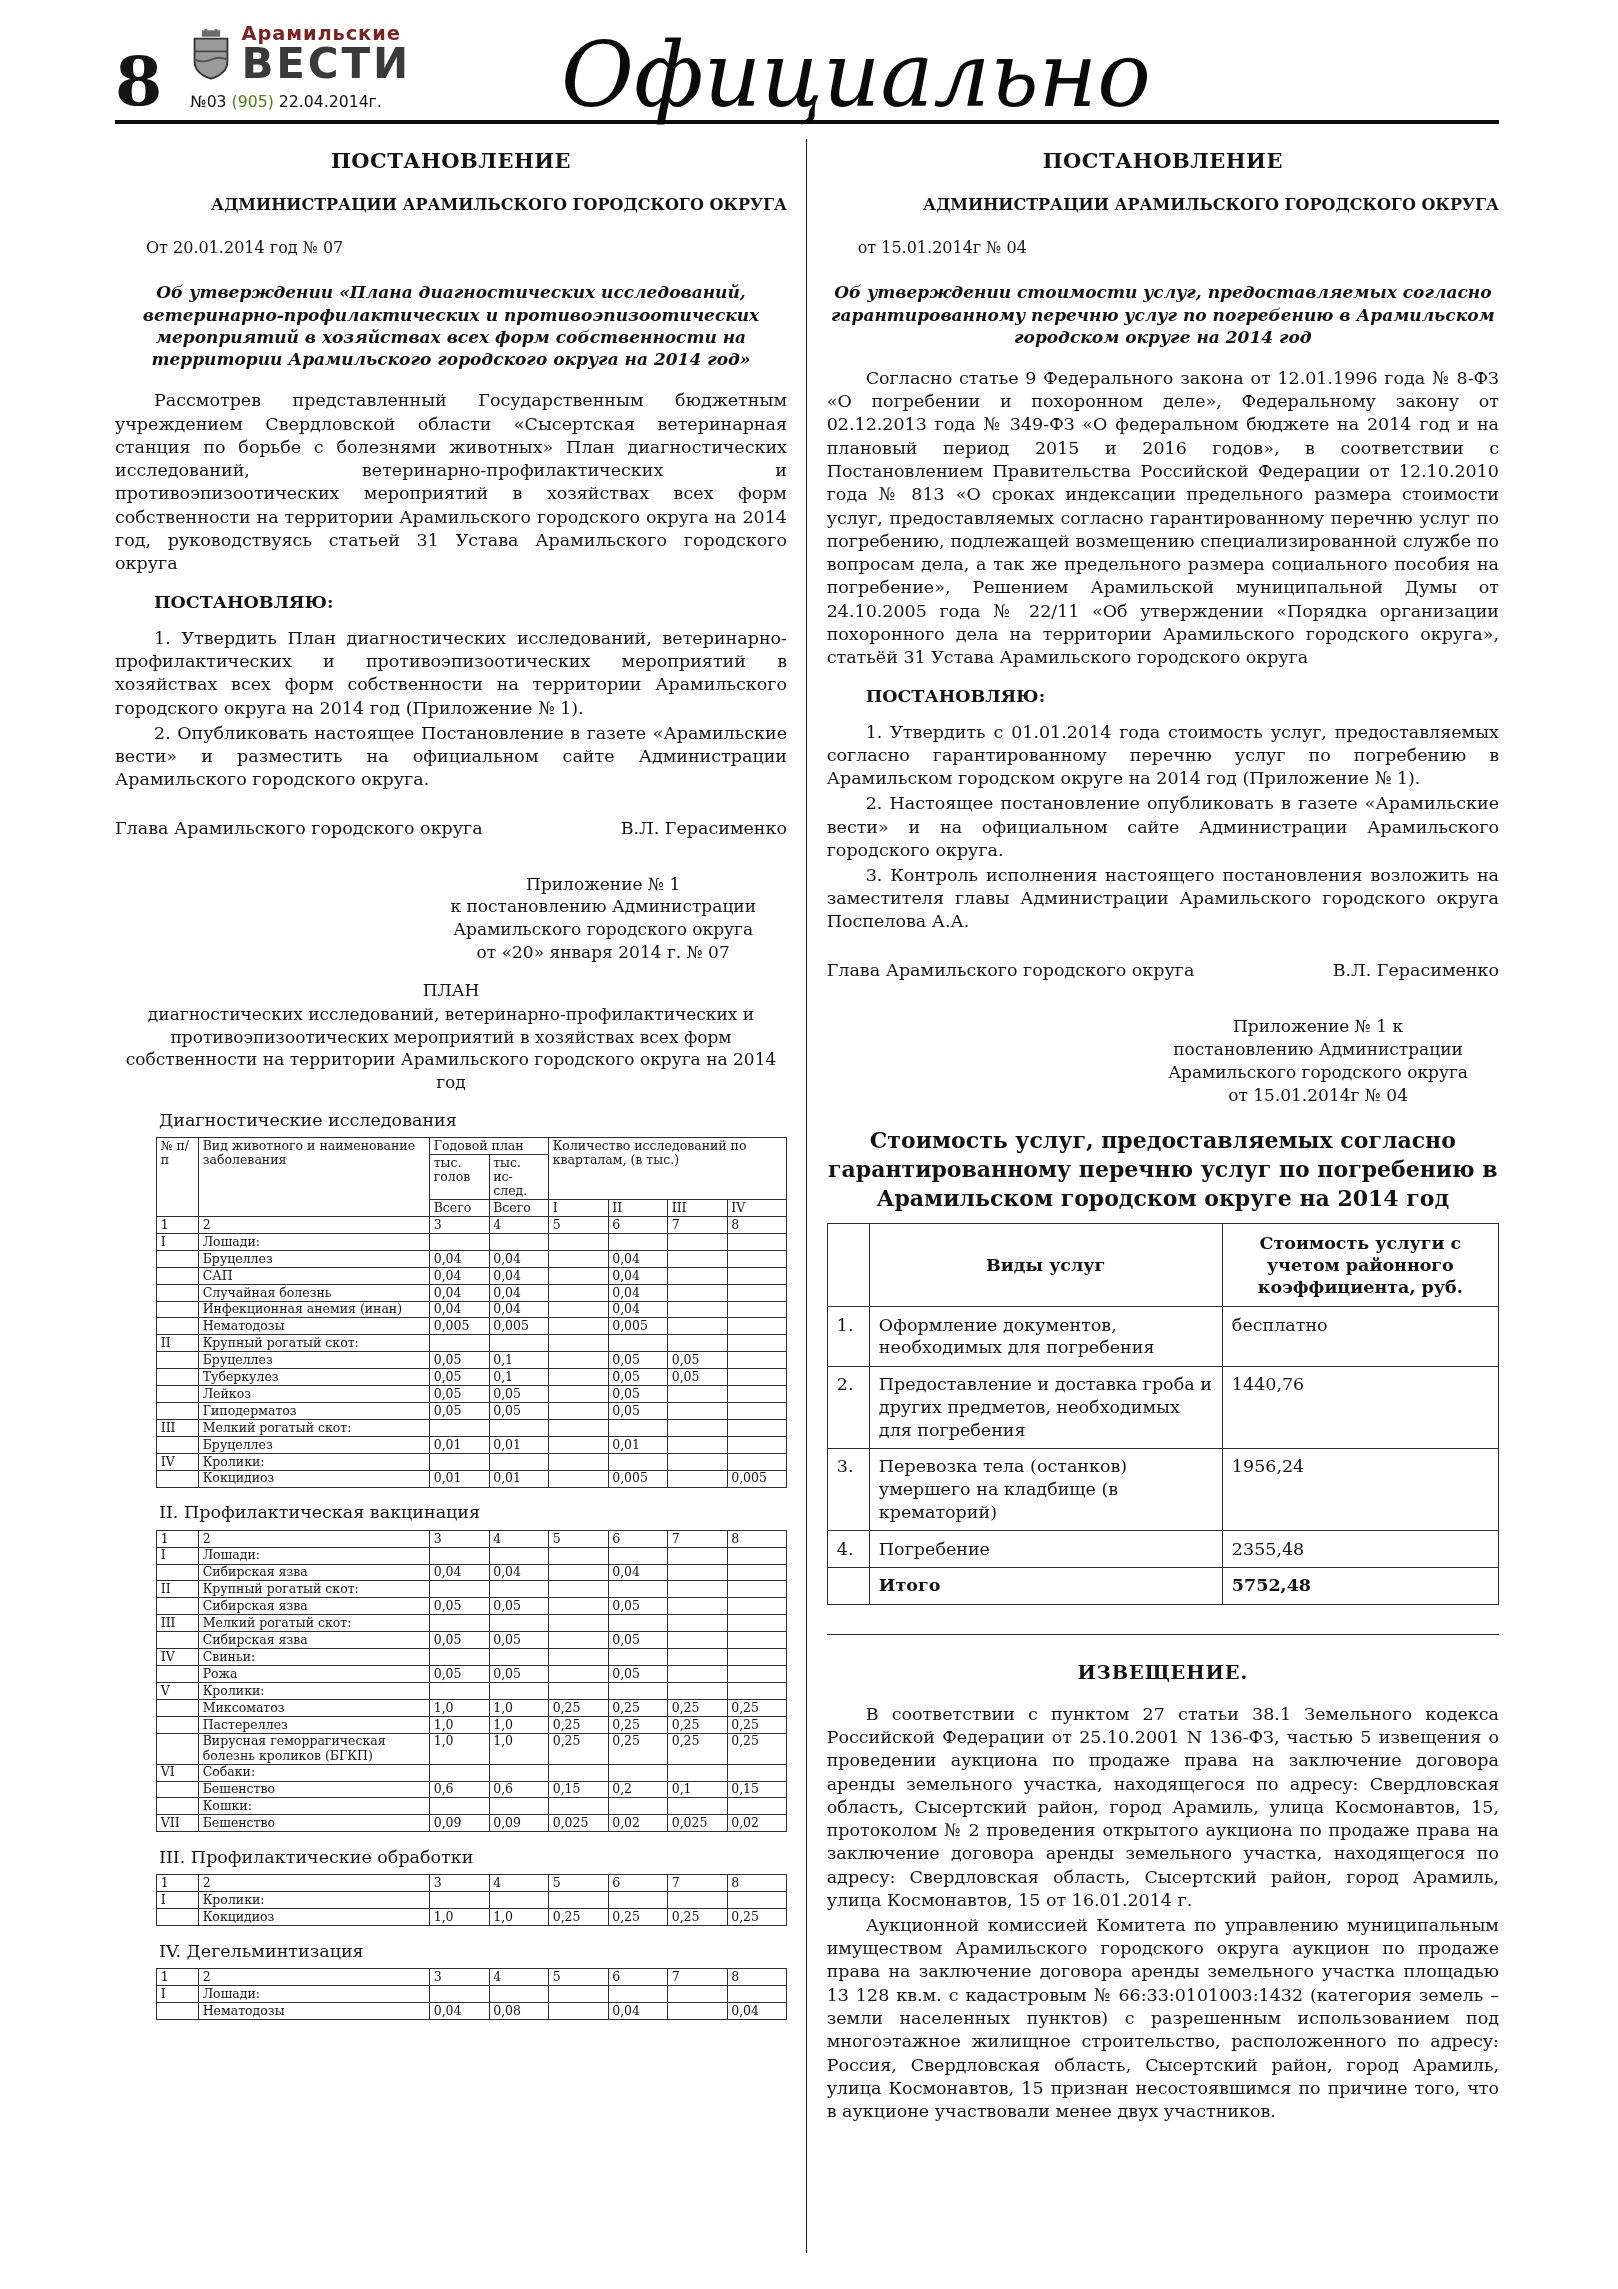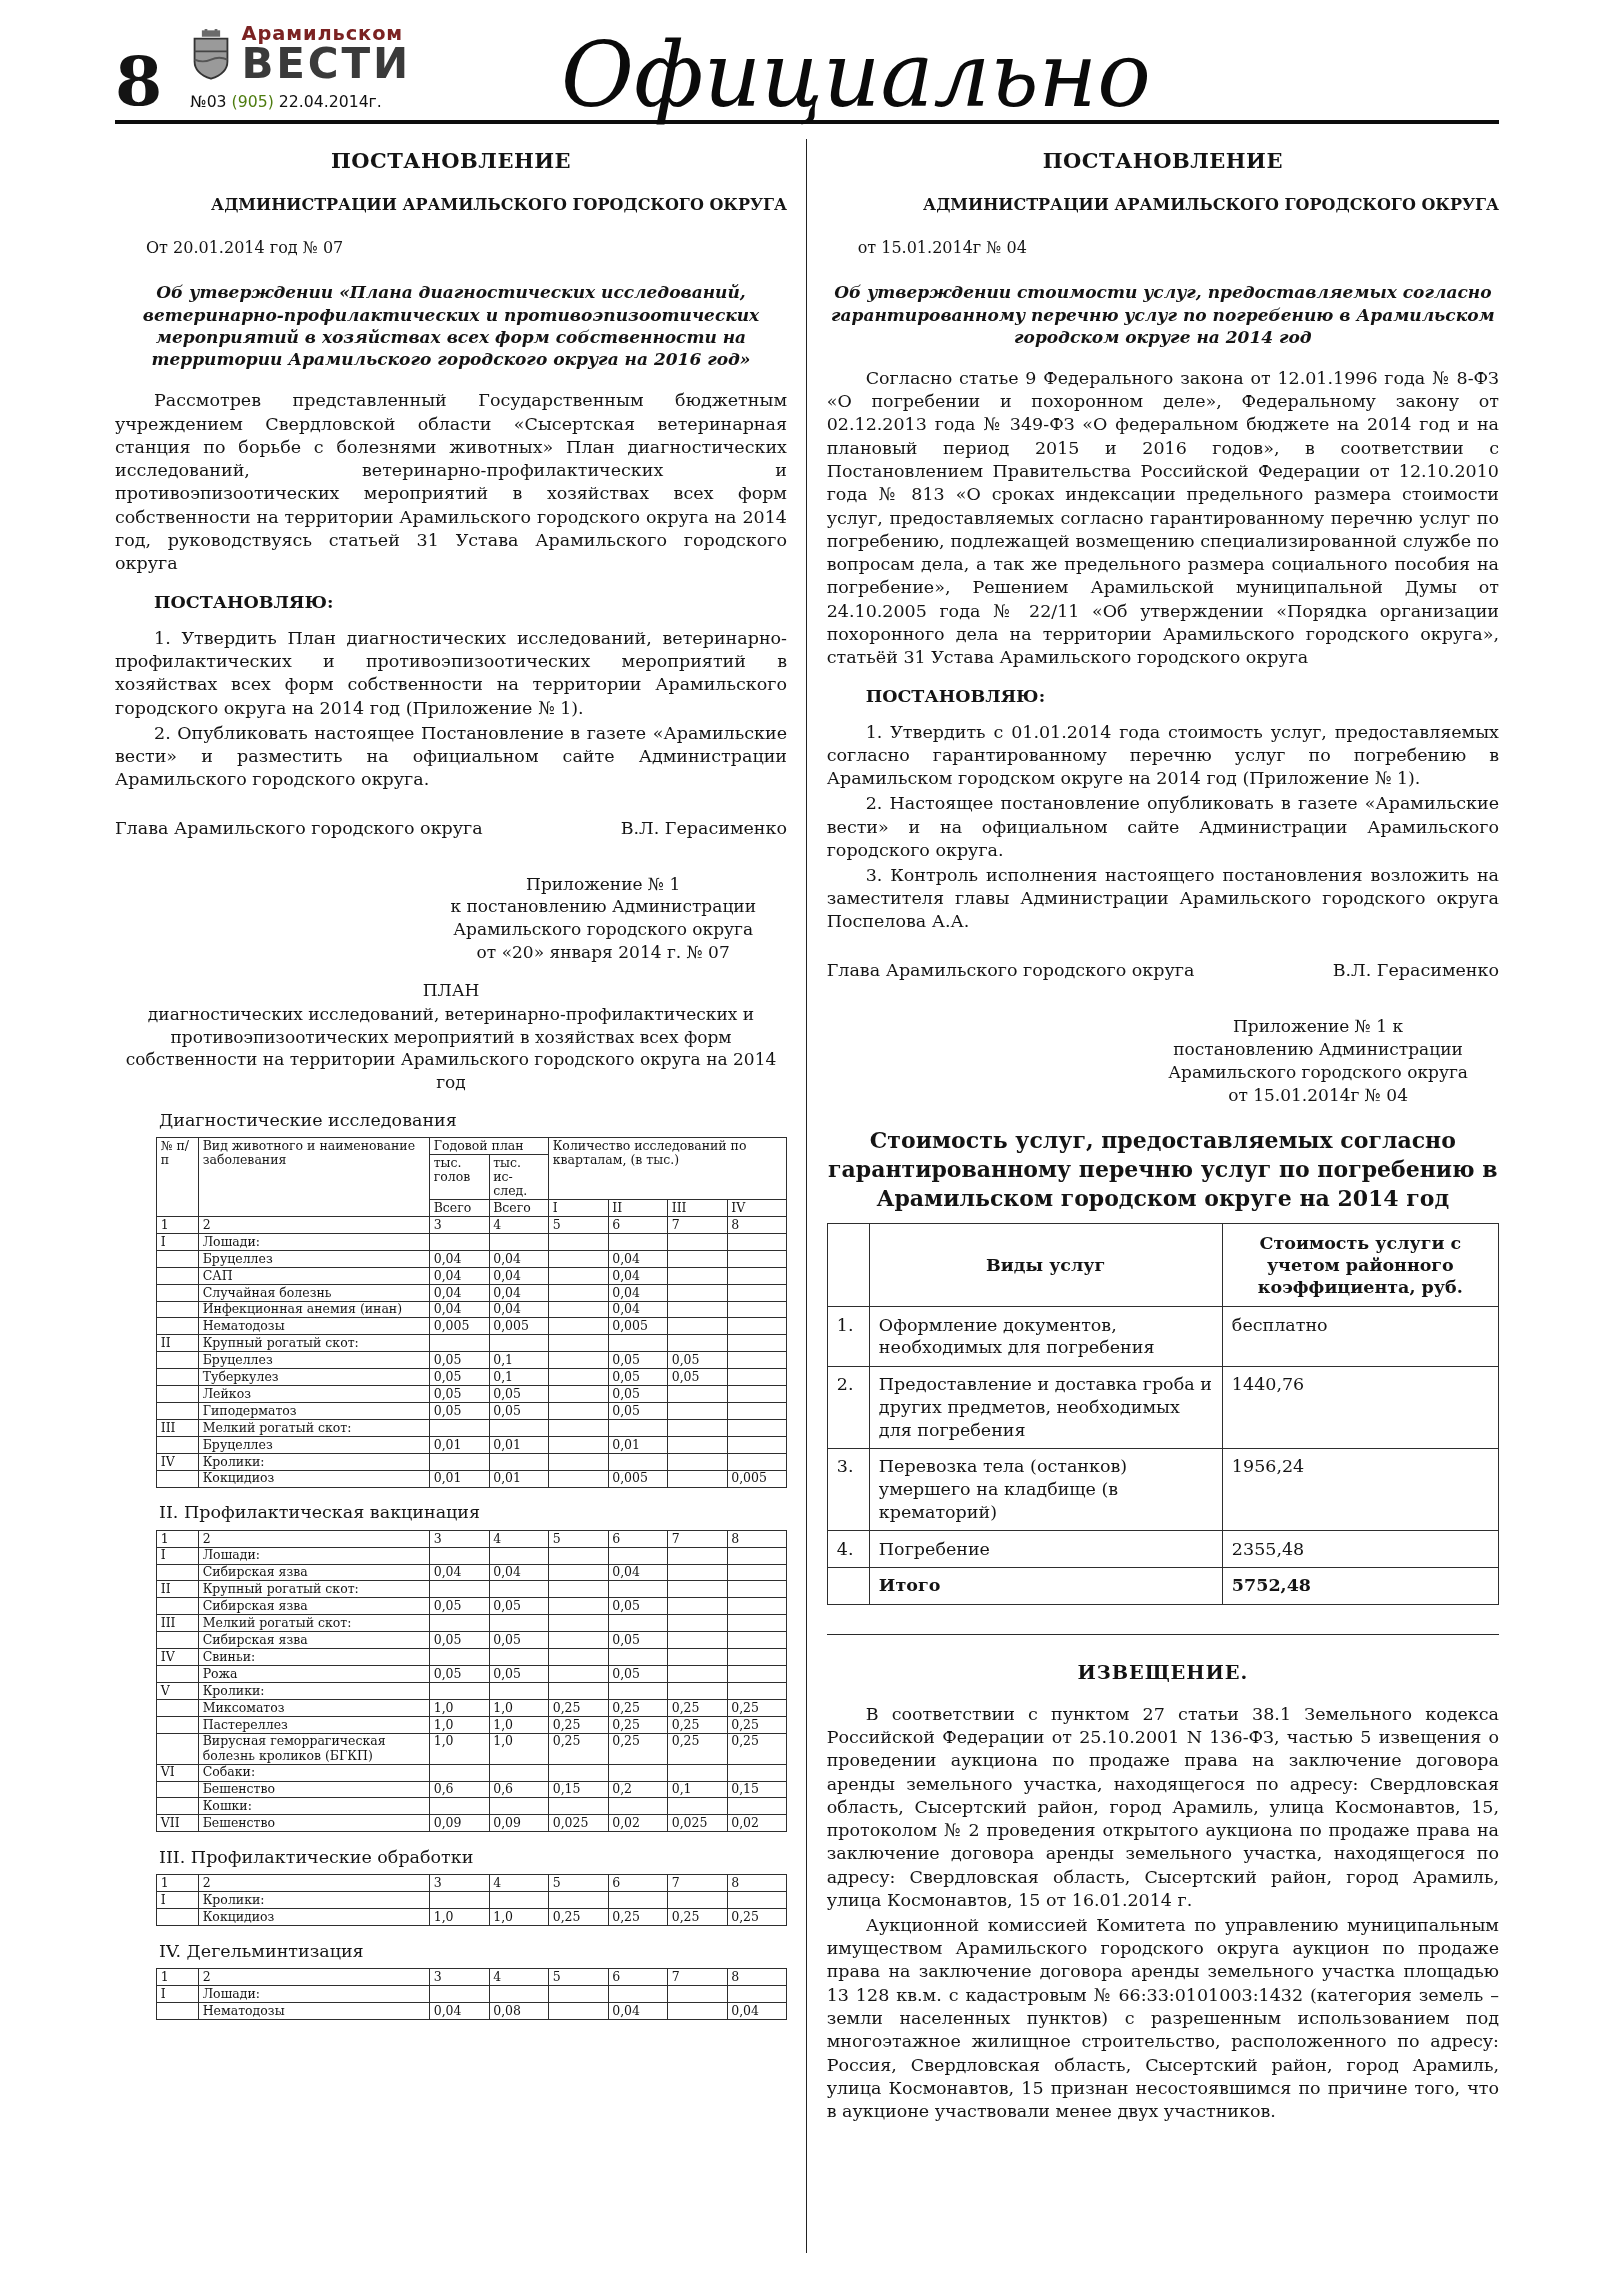--- a/index.html
+++ b/index.html
@@ -100,40 +100,40 @@
       <div class="brand-top">
         <svg class="crest" viewBox="0 0 46 56" aria-hidden="true">
           <rect x="13" y="1" width="20" height="7" fill="#6b6b6b"></rect>
           <rect x="16" y="-2" width="3" height="5" fill="#6b6b6b"></rect>
           <rect x="27" y="-2" width="3" height="5" fill="#6b6b6b"></rect>
           <path d="M5 10 h36 v25 q0 13 -18 19 q-18 -6 -18 -19 z" fill="#9a9a9a" stroke="#333" stroke-width="2"></path>
           <path d="M5 24 h36" stroke="#444" stroke-width="2" fill="none"></path>
           <path d="M5 33 q9 4 18 0 q9 -4 18 0" stroke="#555" stroke-width="2" fill="none"></path>
         </svg>
         <div class="brand-text">
-          <span class="brand-small">Арамильском</span>
+          <span class="brand-small">Арамильские</span>
           <span class="brand-large">ВЕСТИ</span>
         </div>
       </div>
       <div class="issue-line">
         <span>№03</span>
         <span class="issue-num">(905)</span>
         <span>22.04.2014г.</span>
       </div>
     </div>
     <div class="section-title">Официально</div>
   </header>
 
   <main class="content">
 
     <section class="col-left">
       <h2 class="decree-heading">ПОСТАНОВЛЕНИЕ</h2>
       <h3 class="decree-org">АДМИНИСТРАЦИИ АРАМИЛЬСКОГО ГОРОДСКОГО ОКРУГА</h3>
       <p class="decree-date">От 20.01.2014 год № 07</p>
-      <p class="decree-subject">Об утверждении «Плана диагностических исследований, ветеринарно-профилактических и противоэпизоотических мероприятий в хозяйствах всех форм собственности на территории Арамильского городского округа на 2016 год»</p>
+      <p class="decree-subject">Об утверждении «Плана диагностических исследований, ветеринарно-профилактических и противоэпизоотических мероприятий в хозяйствах всех форм собственности на территории Арамильского городского округа на 2014 год»</p>
       <p class="para">Рассмотрев представленный Государственным бюджетным учреждением Свердловской области «Сысертская ветеринарная станция по борьбе с болезнями животных» План диагностических исследований, ветеринарно-профилактических и противоэпизоотических мероприятий в хозяйствах всех форм собственности на территории Арамильского городского округа на 2014 год, руководствуясь статьей 31 Устава Арамильского городского округа</p>
       <p class="resolve">ПОСТАНОВЛЯЮ:</p>
       <p class="para">1. Утвердить План диагностических исследований, ветеринарно-профилактических и противоэпизоотических мероприятий в хозяйствах всех форм собственности на территории Арамильского городского округа на 2014 год (Приложение № 1).</p>
       <p class="para">2. Опубликовать настоящее Постановление в газете «Арамильские вести» и разместить на официальном сайте Администрации Арамильского городского округа.</p>
       <div class="signature">
         <span>Глава Арамильского городского округа</span>
         <span>В.Л. Герасименко</span>
       </div>
 
       <div class="annex">

